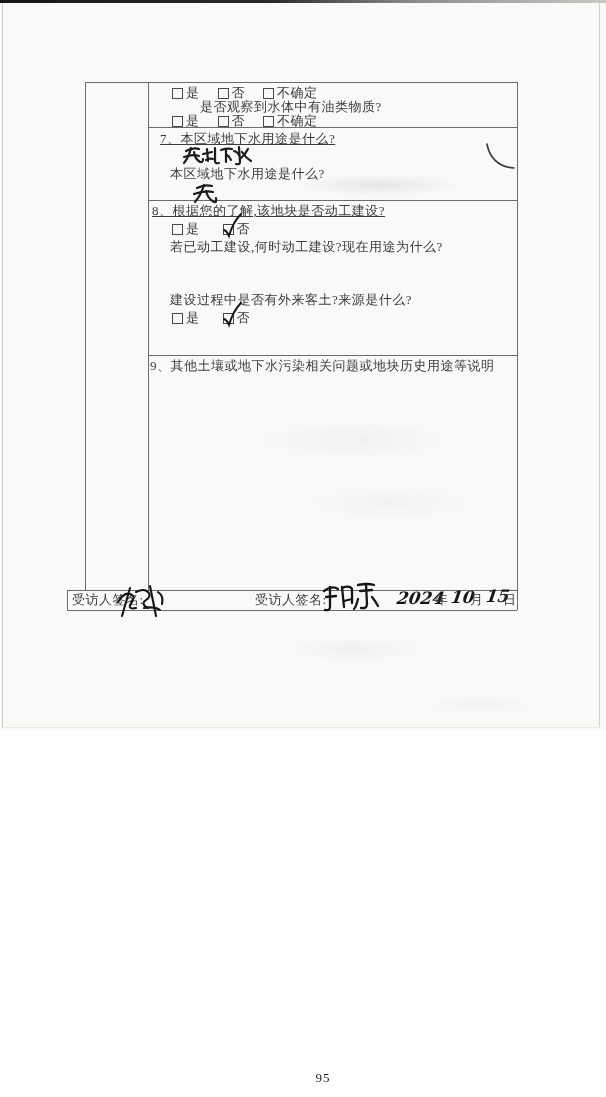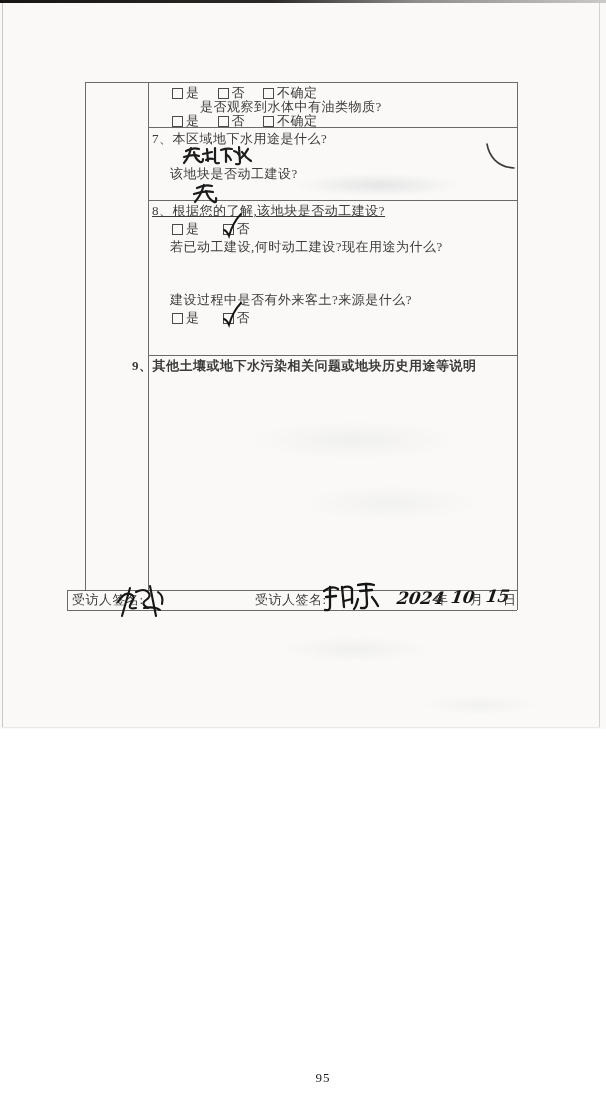--- a/index.html
+++ b/index.html
@@ -77,21 +77,21 @@
       <span class="opt">
         <span class="cb"></span>
         <span class="opt-label">否</span>
       </span>
       <span class="opt">
         <span class="cb"></span>
         <span class="opt-label">不确定</span>
       </span>
     </div>
 
-    <div class="ptext" style="left:152px;top:131px;">7、本区域地下水用途是什么?</div>
+    <div class="ptext" style="left:160px;top:131px;text-decoration:underline;">7、本区域地下水用途是什么?</div>
 
     <div class="hw" style="left:183px;top:141px;" title="无地下水">
       <svg width="70" height="28" viewBox="0 0 70 28" fill="none" stroke="#1c1c1c" stroke-width="2.2" stroke-linecap="round" stroke-linejoin="round">
         <path d="M3,10 q7,-4 13,-2"></path>
           <path d="M1,16 q9,-3 15,-1"></path>
           <path d="M8,7 q-2,9 -7,15"></path>
           <path d="M11,11 q1,7 6,10 q3,1 3,-3"></path>
         <path d="M24,8 l1,12"></path>
           <path d="M20,13 l9,-2"></path>
           <path d="M23,19 q4,-2 7,-1"></path>
@@ -99,21 +99,21 @@
         <path d="M38,9 q6,-2 11,-1"></path>
           <path d="M43,9 l0,12"></path>
           <path d="M44,14 q3,2 4,5"></path>
         <path d="M56,6 l1,15 q0,3 -4,2"></path>
           <path d="M51,10 q4,1 5,4"></path>
           <path d="M65,8 q-3,6 -8,10"></path>
           <path d="M59,11 q4,6 9,9"></path>
       </svg>
     </div>
 
-    <div class="ptext" style="left:170px;top:166px;">该地块是否动工建设?</div>
+    <div class="ptext" style="left:170px;top:166px;">本区域地下水用途是什么?</div>
 
     <div class="hw" style="left:192px;top:181px;" title="无">
       <svg width="26" height="25" viewBox="0 0 26 25" fill="none" stroke="#1c1c1c" stroke-width="2.2" stroke-linecap="round" stroke-linejoin="round">
         <path d="M5,7 q8,-4 15,-2"></path>
           <path d="M2,13 q11,-4 19,-2"></path>
           <path d="M12,4 q-3,10 -9,17"></path>
           <path d="M14,10 q2,8 8,11 q3,1 2,-4"></path>
       </svg>
     </div>
 
@@ -157,21 +157,21 @@
       <span class="opt">
         <span class="cb">
           <svg class="check-svg" width="22" height="26" viewBox="0 0 22 26" fill="none" stroke="#161616" stroke-width="1.9" stroke-linecap="round">
             <path d="M3,18 q3,1 5,6 q4,-14 12,-22"></path>
           </svg>
         </span>
         <span class="opt-label">否</span>
       </span>
     </div>
 
-    <div class="ptext" style="left:132px;top:358px;font-weight:bold;">9、其他土壤或地下水污染相关问题或地块历史用途等说明</div>
+    <div class="ptext" style="left:150px;top:358px;">9、其他土壤或地下水污染相关问题或地块历史用途等说明</div>
 
     <div class="ptext" style="left:72px;top:592px;">受访人签名:</div>
 
     <div class="hw" style="left:110px;top:578px;" title="(手写签名)">
       <svg width="62" height="42" viewBox="0 0 62 42" fill="none" stroke="#161616" stroke-width="2.1" stroke-linecap="round" stroke-linejoin="round">
         <path d="M8,24 q6,-10 12,-8 q6,2 2,8 q-6,8 4,6"></path>
         <path d="M20,10 l-8,28"></path>
         <path d="M26,14 q8,-4 12,0 q4,4 -2,8 q-6,4 2,8"></path>
         <path d="M40,8 l6,30"></path>
         <path d="M34,30 q10,-2 16,2"></path>

